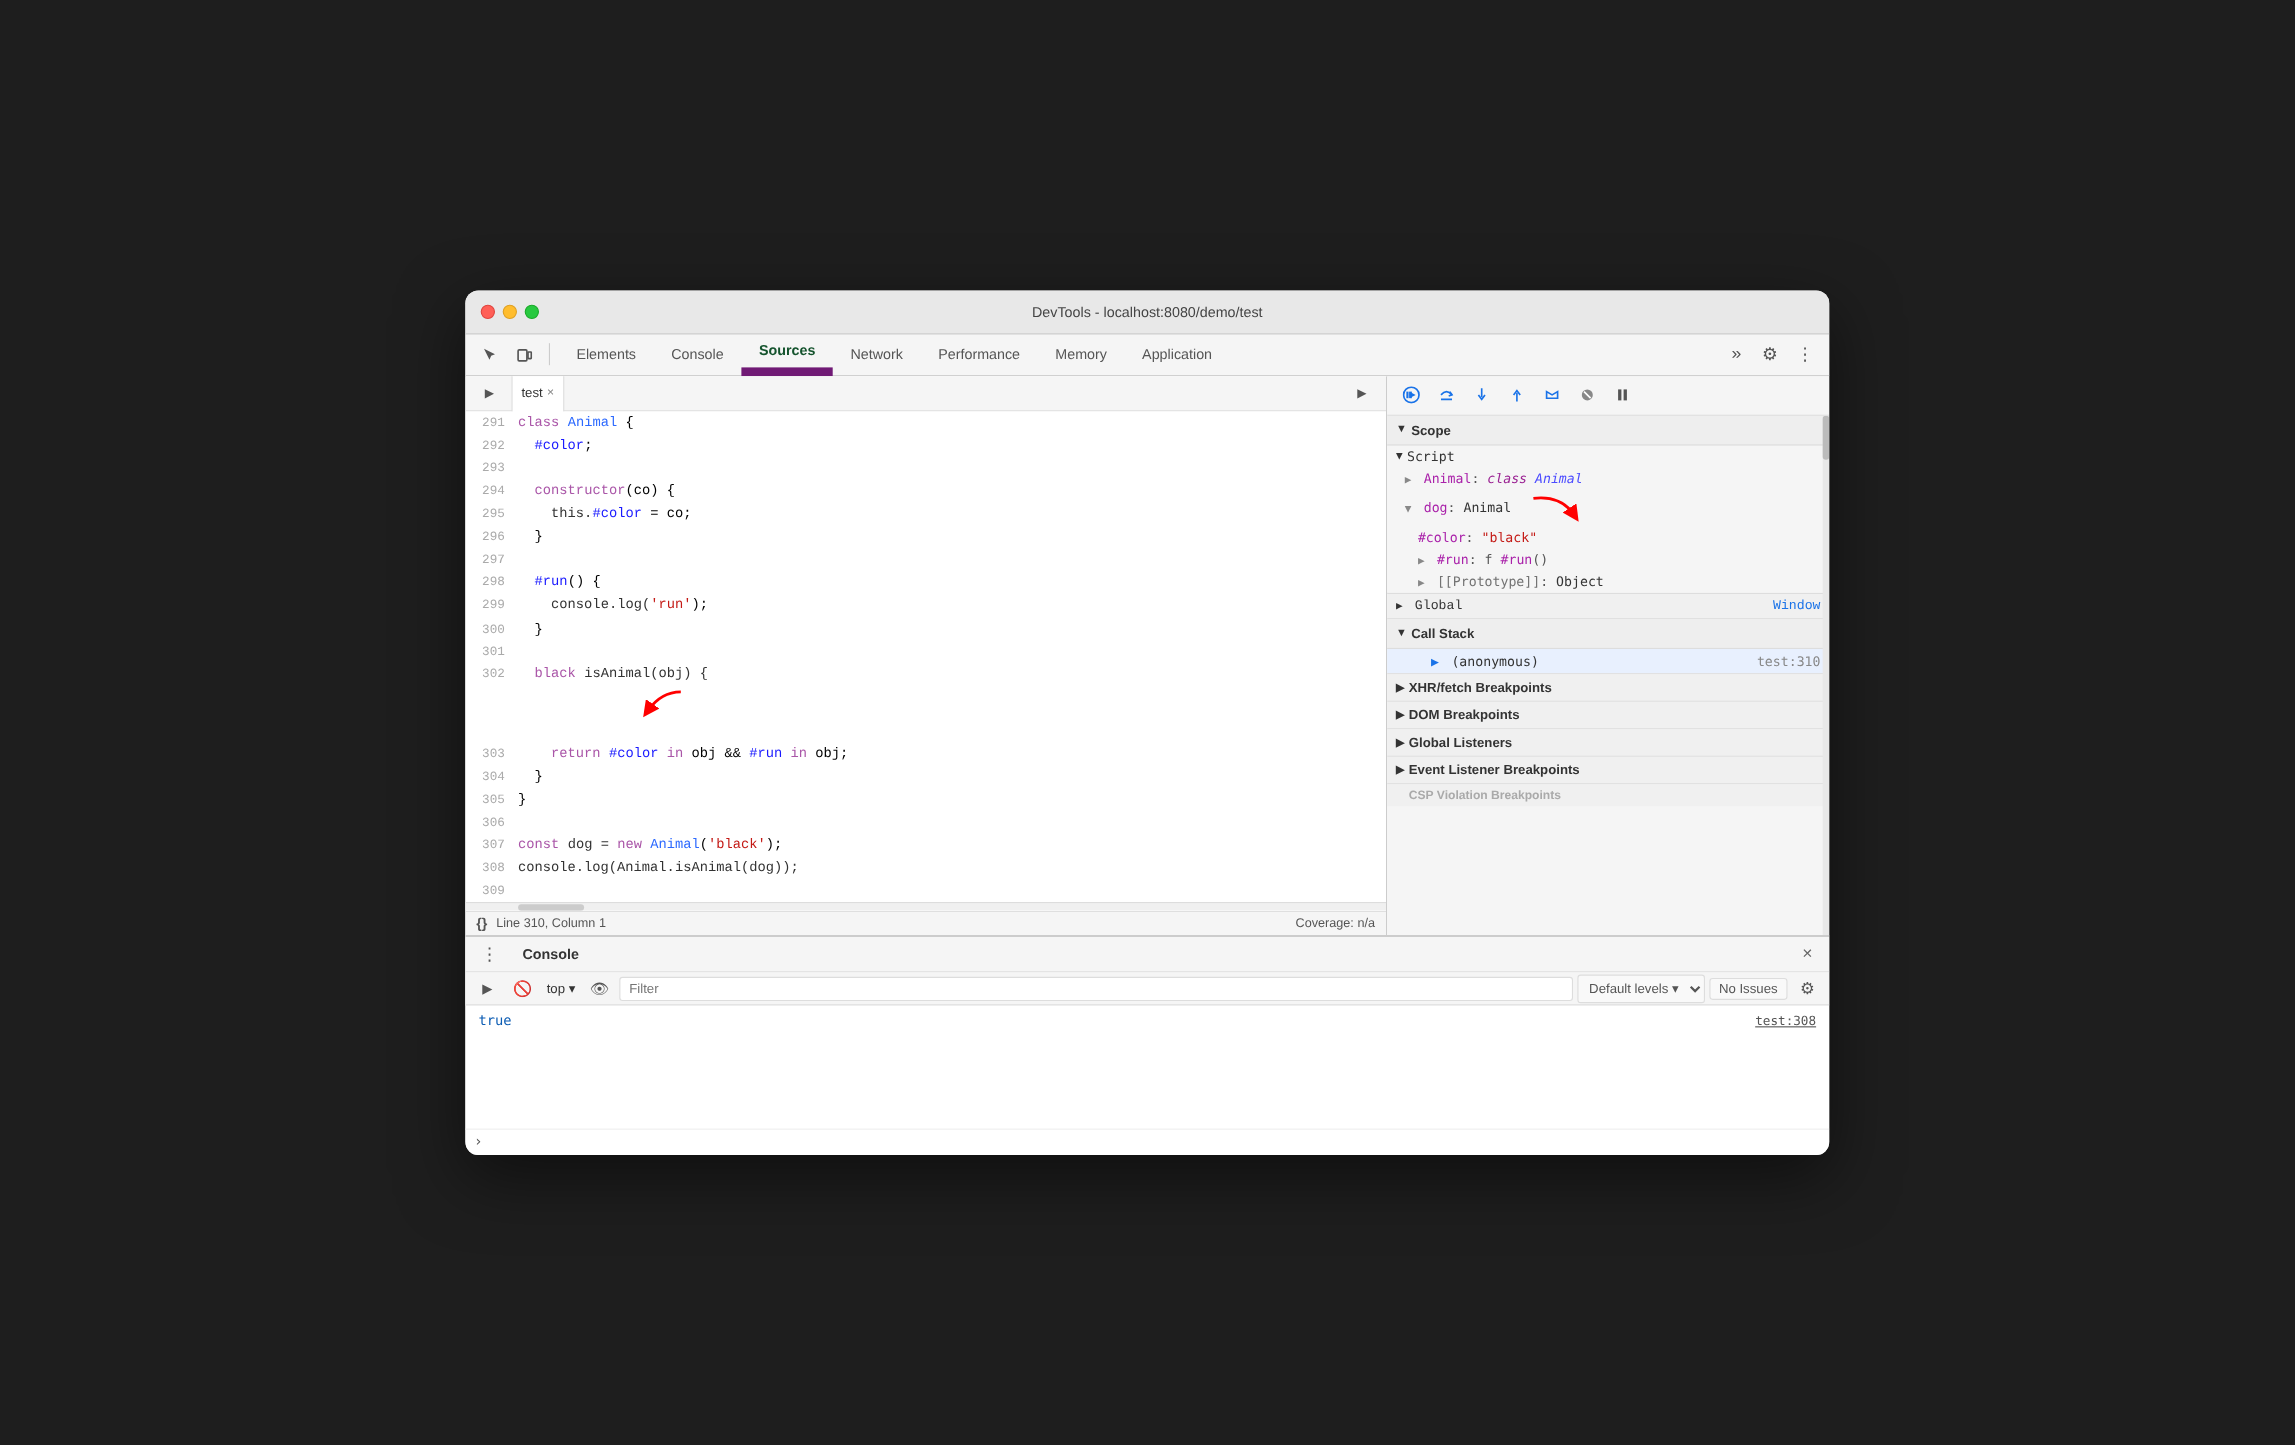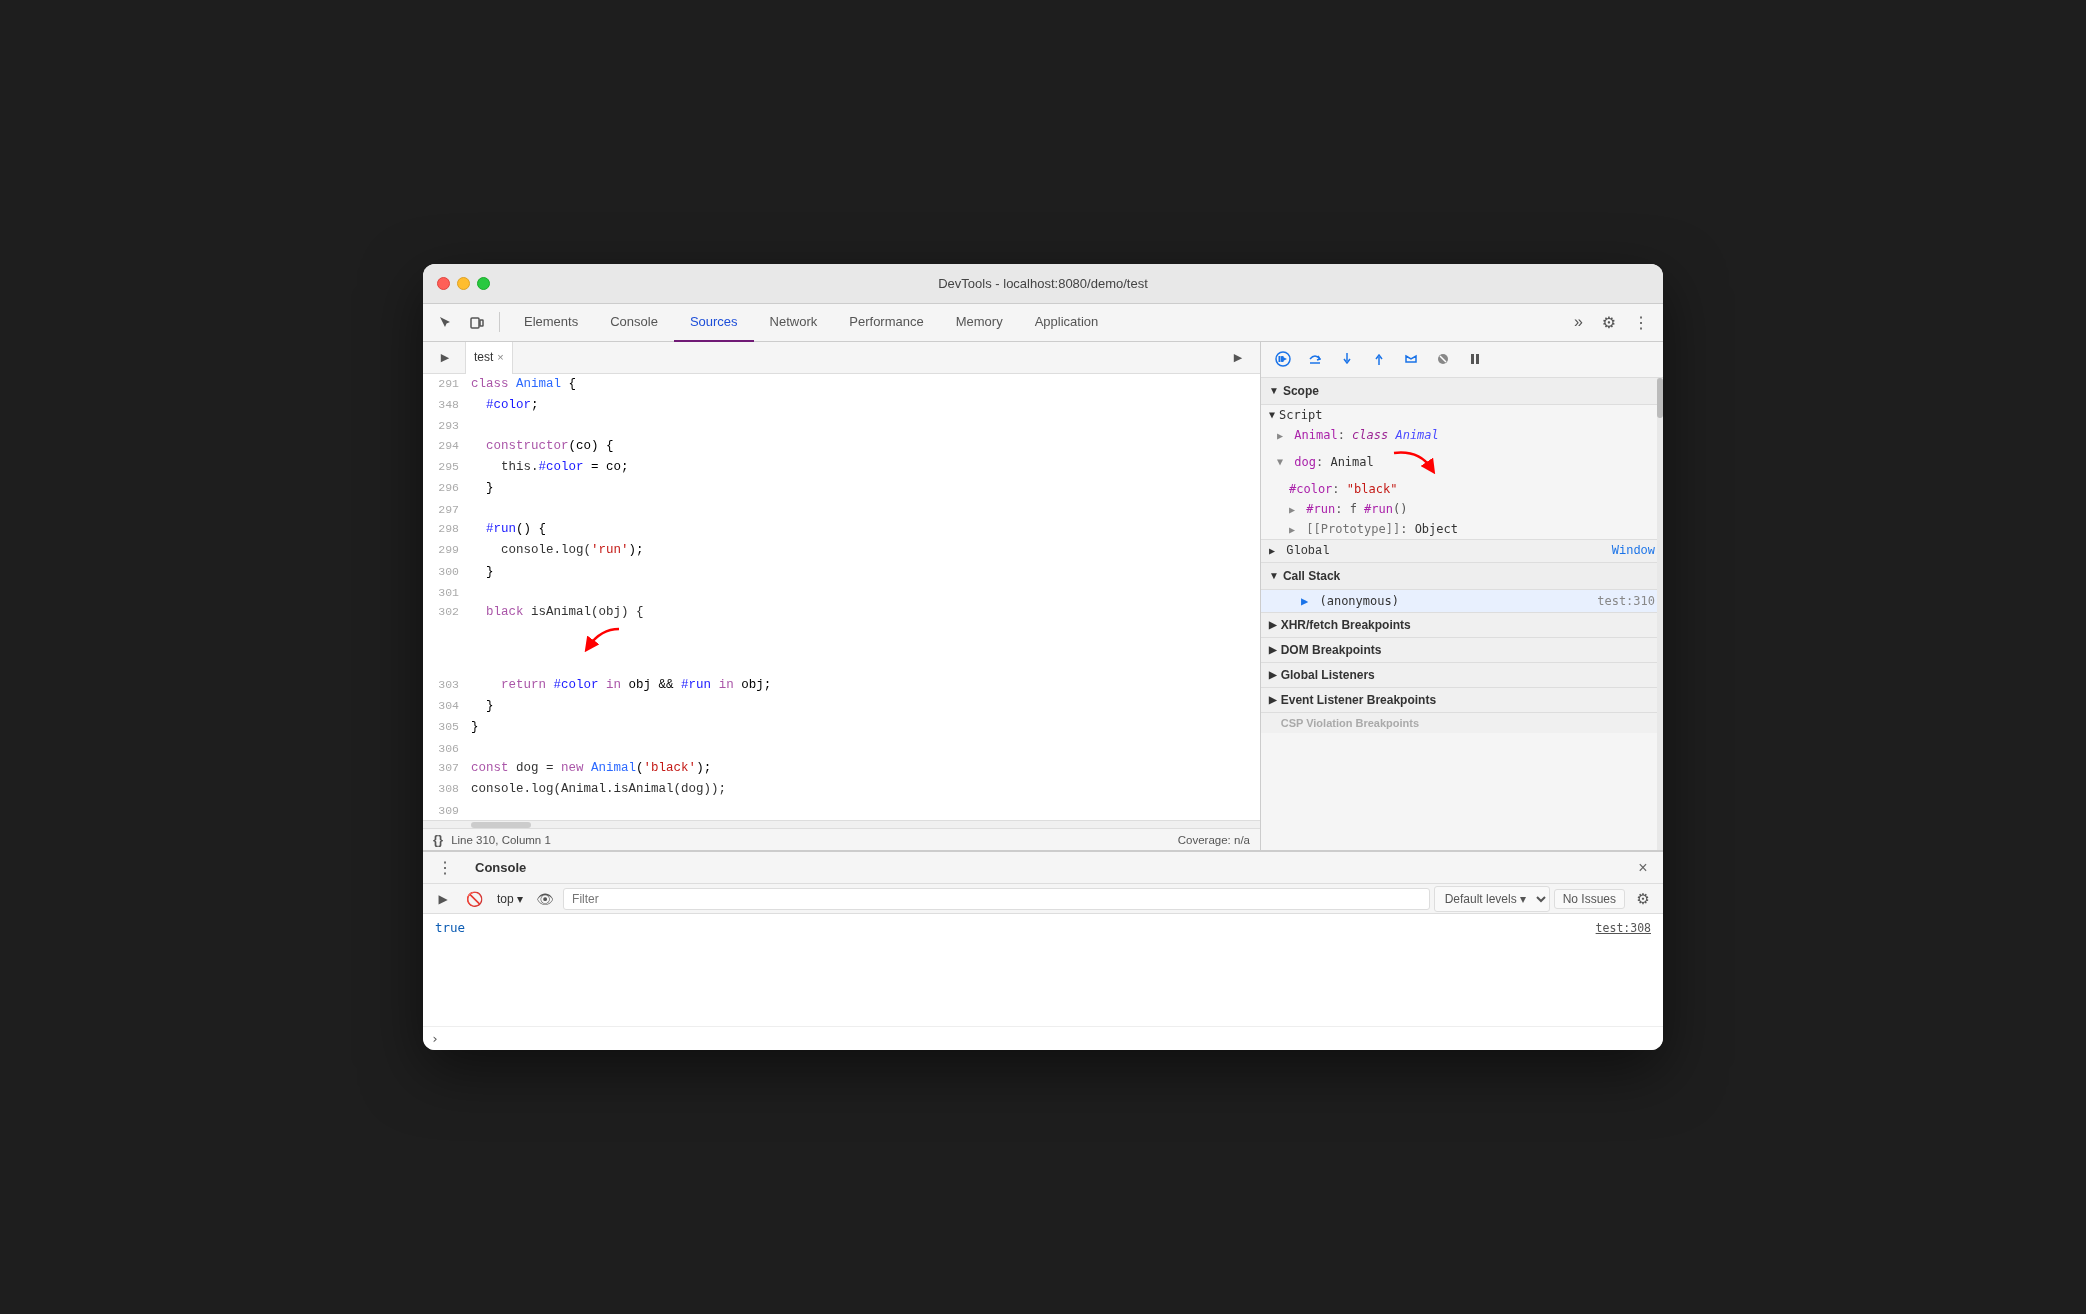--- a/index.html
+++ b/index.html
@@ -94,22 +94,23 @@
       padding: 0 16px;
       display: flex;
       align-items: center;
       font-size: 13px;
       color: #555;
       cursor: pointer;
       border-bottom: 2px solid transparent;
       margin-bottom: -1px;
     }
     .tab.active {
-      color: #1d4ed8;
-      border-bottom: 2px solid #701a75;
+      color: #14532d;
+      border-bottom: 8px solid #701a75;
+      font-weight: bold;
     }
     .tabs-more {
       margin-left: auto;
       display: flex;
       align-items: center;
       padding: 0 8px;
       cursor: pointer;
       color: #555;
     }
     
@@ -482,21 +483,21 @@
       </div>
 
       <div class="code-area">
 
         <div class="code-line">
           <span class="line-num">291</span>
           <span class="line-content"><span class="kw">class</span> <span style="color:#2d6aff;">Animal</span> {</span>
         </div>
 
         <div class="code-line">
-          <span class="line-num">348</span>
+          <span class="line-num">292</span>
           <span class="line-content">  <span class="prop">#color</span>;</span>
         </div>
 
         <div class="code-line">
           <span class="line-num">293</span>
           <span class="line-content"></span>
         </div>
 
         <div class="code-line">
           <span class="line-num">294</span>

